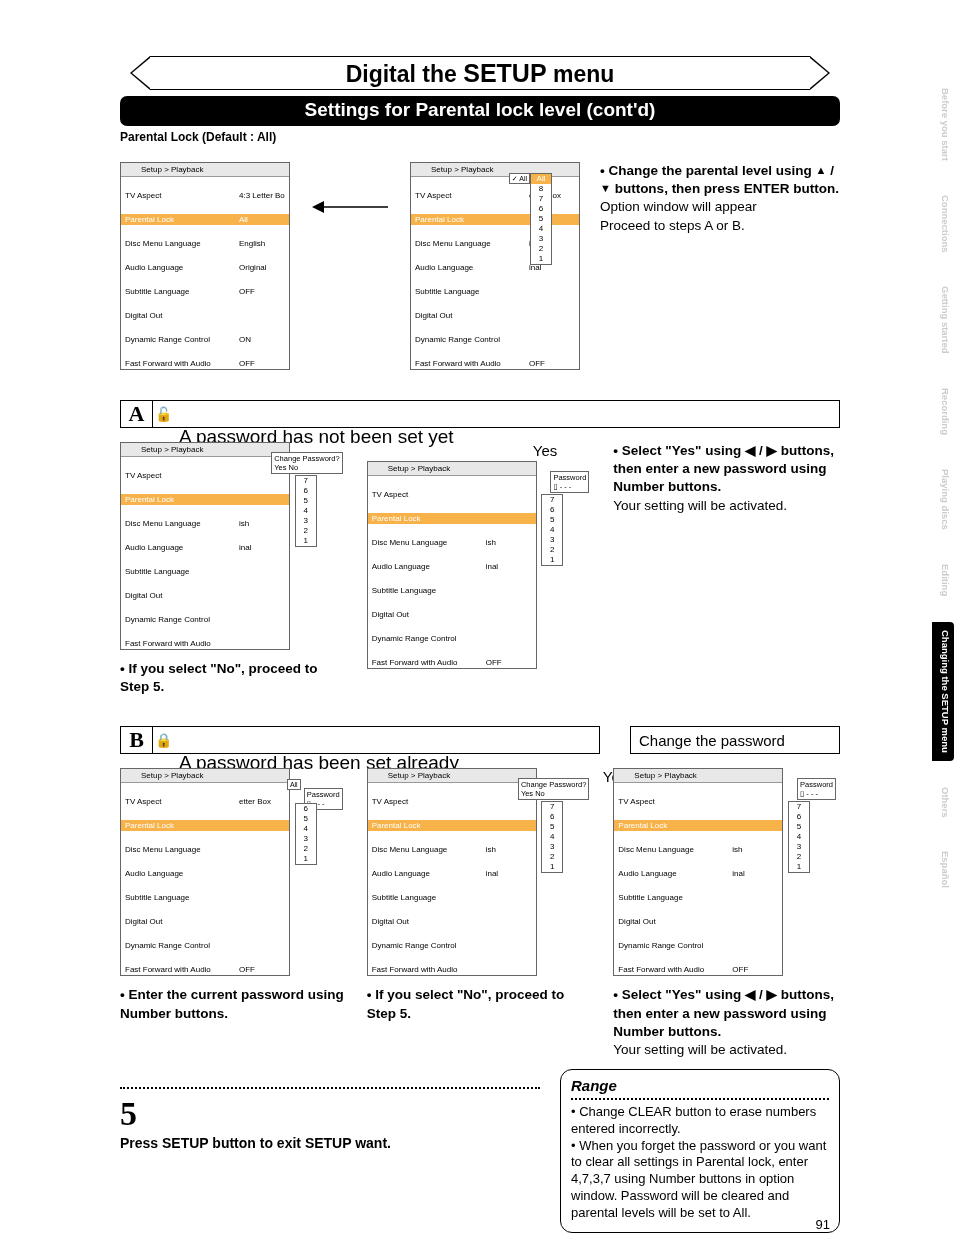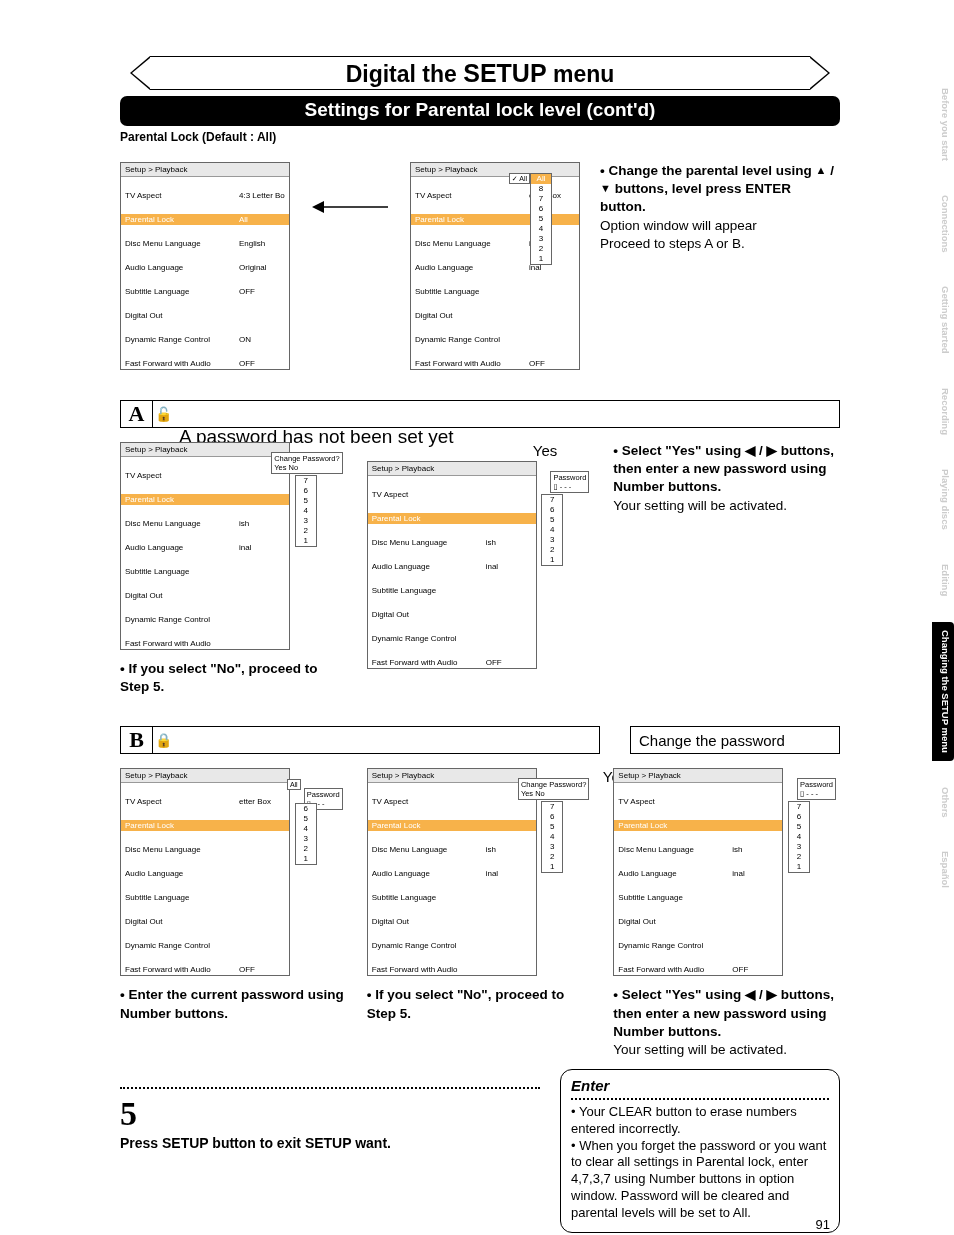--- a/index.html
+++ b/index.html
@@ -60,21 +60,21 @@
   .intro .hdr { font-weight:bold; font-size:12px; }
   .intro .body { font-size:14px; }
   
   
   .shot {
     width:170px; border:1px solid #666;
     font-size:8px; line-height:11px;
     background:#fff;
   }
   .shot .hdr {
-    background:#e8e8e8; padding:1px 4px; border-bottom:1px solid #999;
+    background:#e8e8e8; padding:1px 20px; border-bottom:1px solid #999;
   }
   .shot .row { display:flex; padding:0 4px;margin-top:13px; }
   .shot .row .k { flex:1; white-space:nowrap; overflow:hidden; }
   .shot .row .v { width:46px; text-align:left; white-space:nowrap; overflow:hidden;}
   .shot .sel { background:#f7b24a; color:#fff; }
   
   .row-top { display:flex; align-items:flex-start; margin-top:18px; gap:20px;}
   .arrow-line {
     flex:0 0 80px; height:90px; display:flex; align-items:center; justify-content:center;
   }
@@ -296,21 +296,21 @@
         <div>6</div>
         <div>5</div>
         <div>4</div>
         <div>3</div>
         <div>2</div>
         <div>1</div>
       </div>
     </div>
 
     <div class="text-block" style="flex:1">
-      <span class="bold"><span>• Change the parental level using </span><span class="tri">▲</span><span> / </span><span class="tri">▼</span><span> buttons, level press ENTER button.</span></span><br>
+      <span class="bold"><span>• Change the parental level using </span><span class="tri">▲</span><span> / </span><span class="tri">▼</span><span> buttons, then press ENTER button.</span></span><br>
       <span>Option window will appear</span><br>
       <span>Proceed to steps A or B.</span>
     </div>
   </div>
 
   <div class="section-bar">
     <div class="letter">A</div>
     <div class="icon">🔓</div>
     <div class="label">A password has not been set yet</div>
   </div>
@@ -429,20 +429,21 @@
     <div class="col text-block">
       <span class="bold">• Select "Yes" using ◀ / ▶ buttons, then enter a new password using Number buttons.</span><br>
       <span>Your setting will be activated.</span>
     </div>
   </div>
 
   <div style="position:relative; margin-top:24px;">
     <div class="section-bar" style="width:480px;">
       <div class="letter">B</div>
       <div class="icon">🔒</div>
+      <div class="label">A password has been set already</div>
     </div>
     <div class="change-pw-box" style="top:0;">Change the password</div>
   </div>
 
   <div class="flex3">
 
     <div class="col">
       <div class="shot-wrap">
         <div class="shot">
           <div class="hdr">Setup &gt; Playback</div>
@@ -614,22 +615,22 @@
   </div>
 
   <div class="bottom-row">
     <div class="bottom-left">
       <hr class="dashed-line">
       <div class="step5">5</div>
       <div class="step5-text">Press SETUP button to exit SETUP want.</div>
     </div>
     <div class="bottom-right">
       <div class="note-box">
-        <div class="note-title">Enter</div>
+        <div class="note-title">Range</div>
         <div class="dotted"></div>
-        <div>• Your CLEAR button to erase numbers entered incorrectly.</div>
+        <div>• Change CLEAR button to erase numbers entered incorrectly.</div>
         <div>• When you forget the password or you want to clear all settings in Parental lock, enter 4,7,3,7 using Number buttons in option window. Password will be cleared and parental levels will be set to All.</div>
       </div>
     </div>
   </div>
 
   <div class="page-num">91</div>
 </div>
 
 </body></html>

